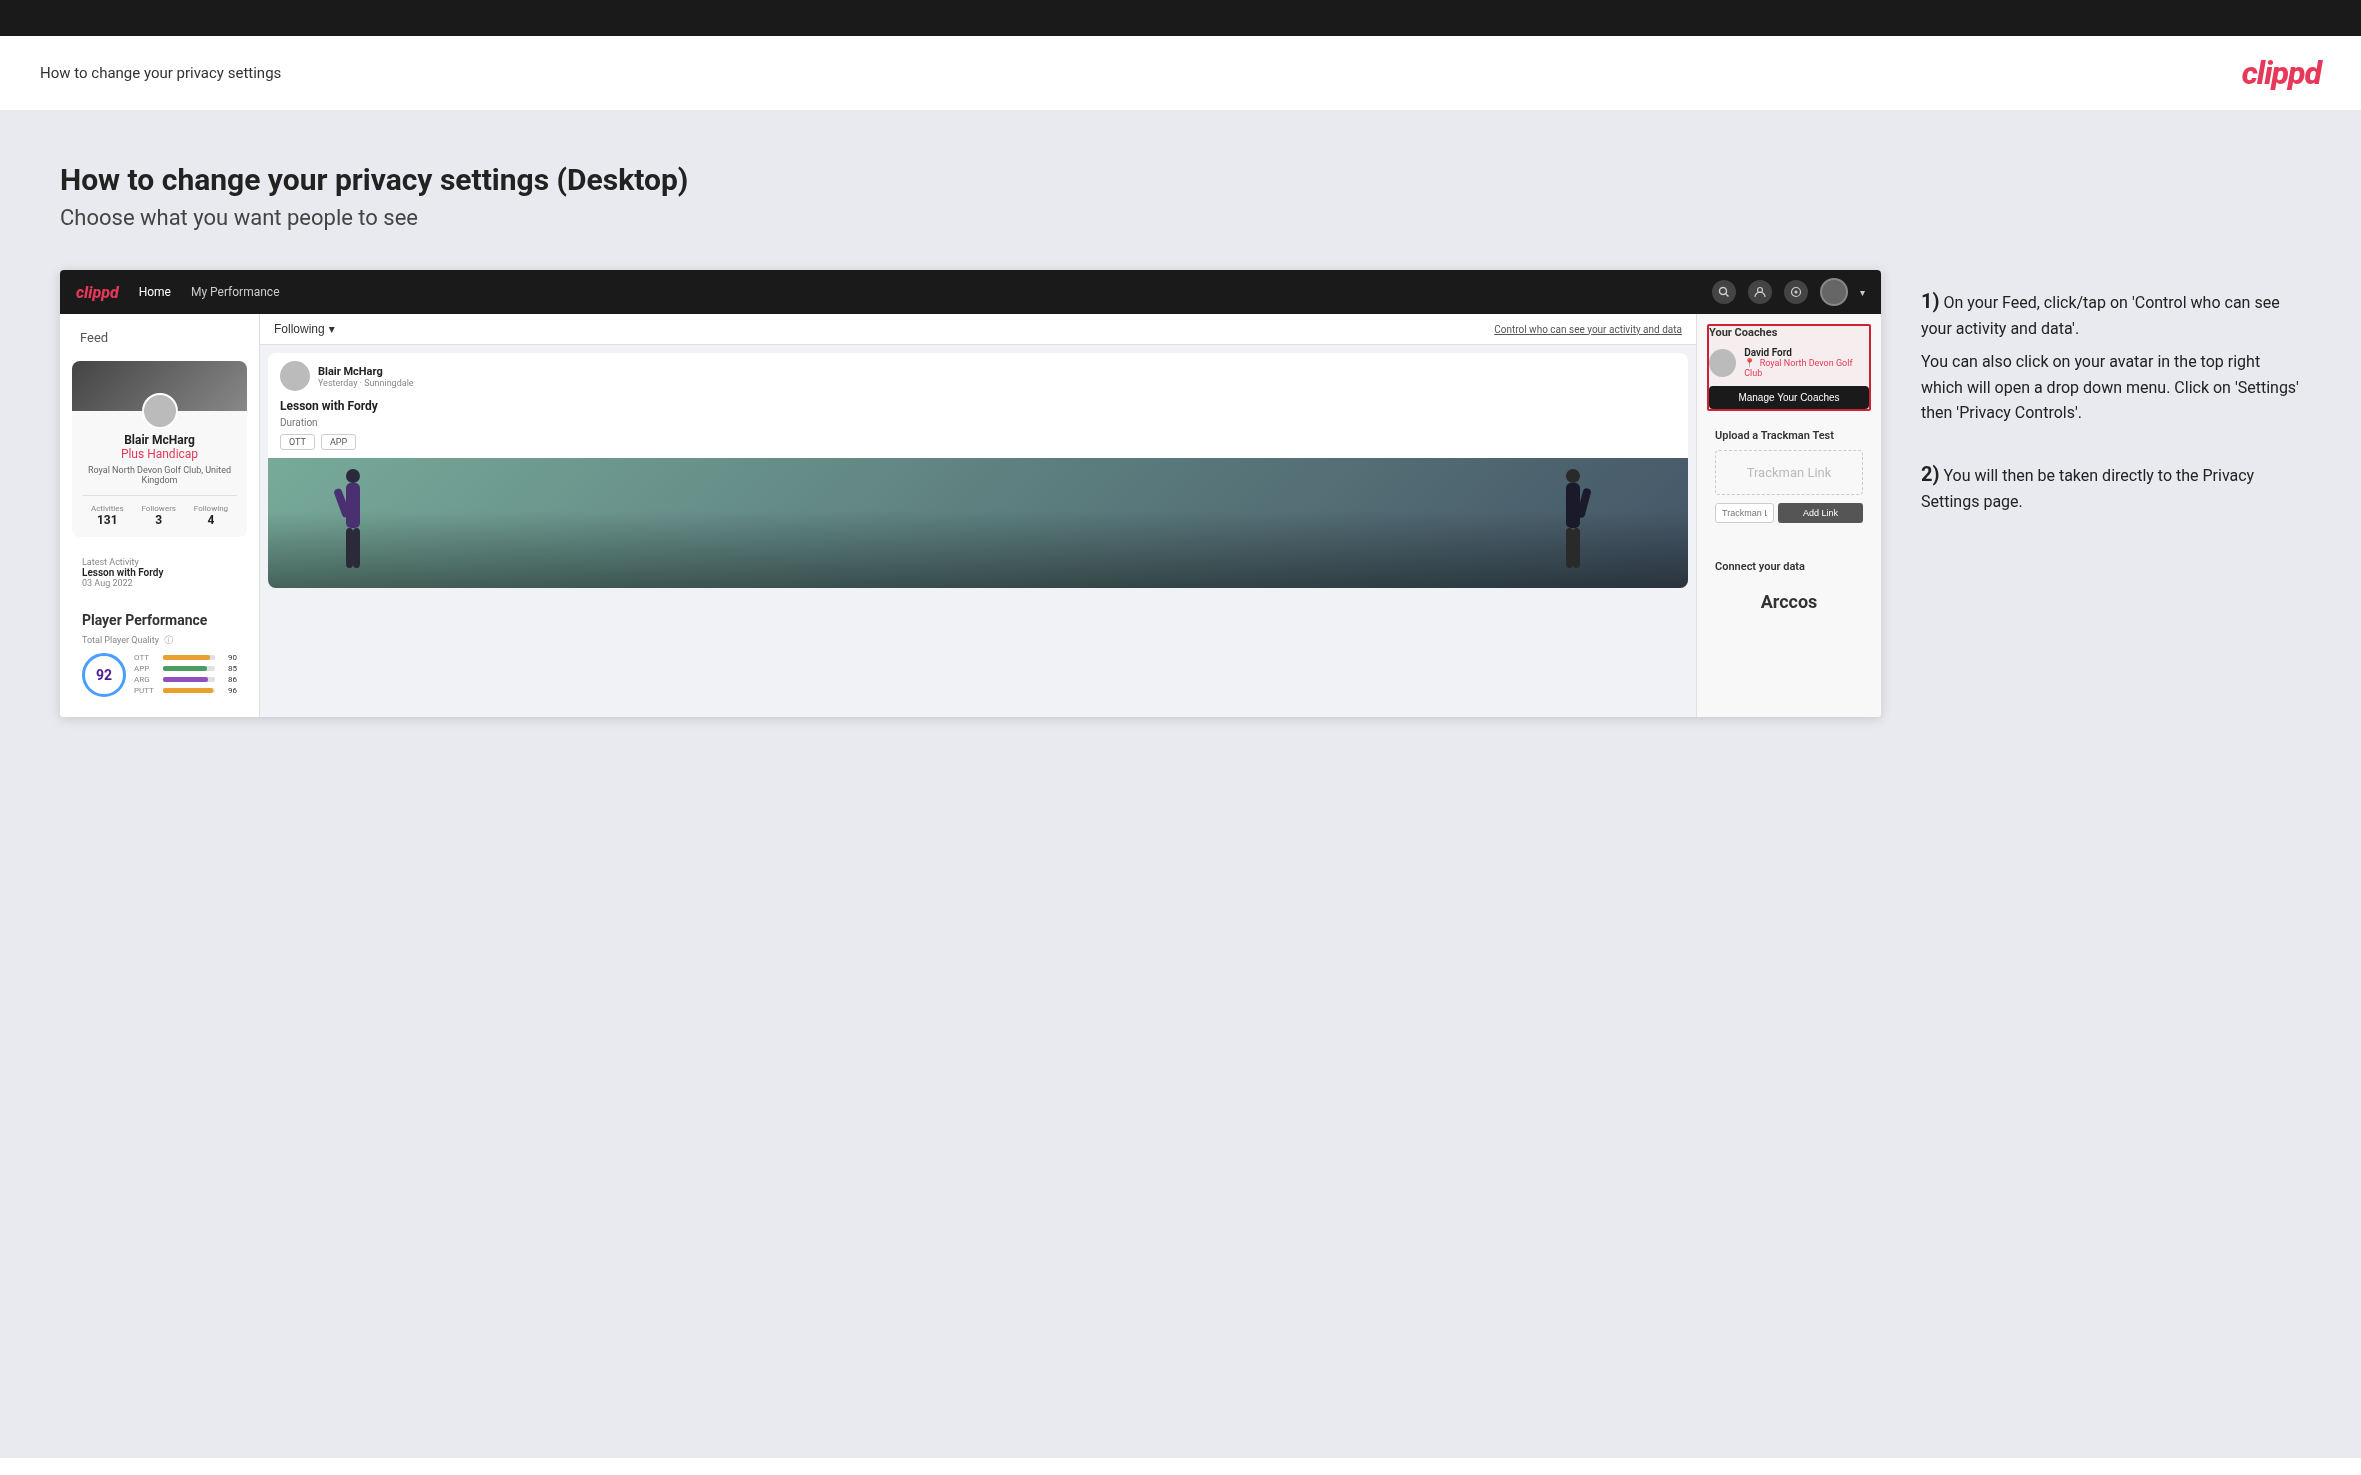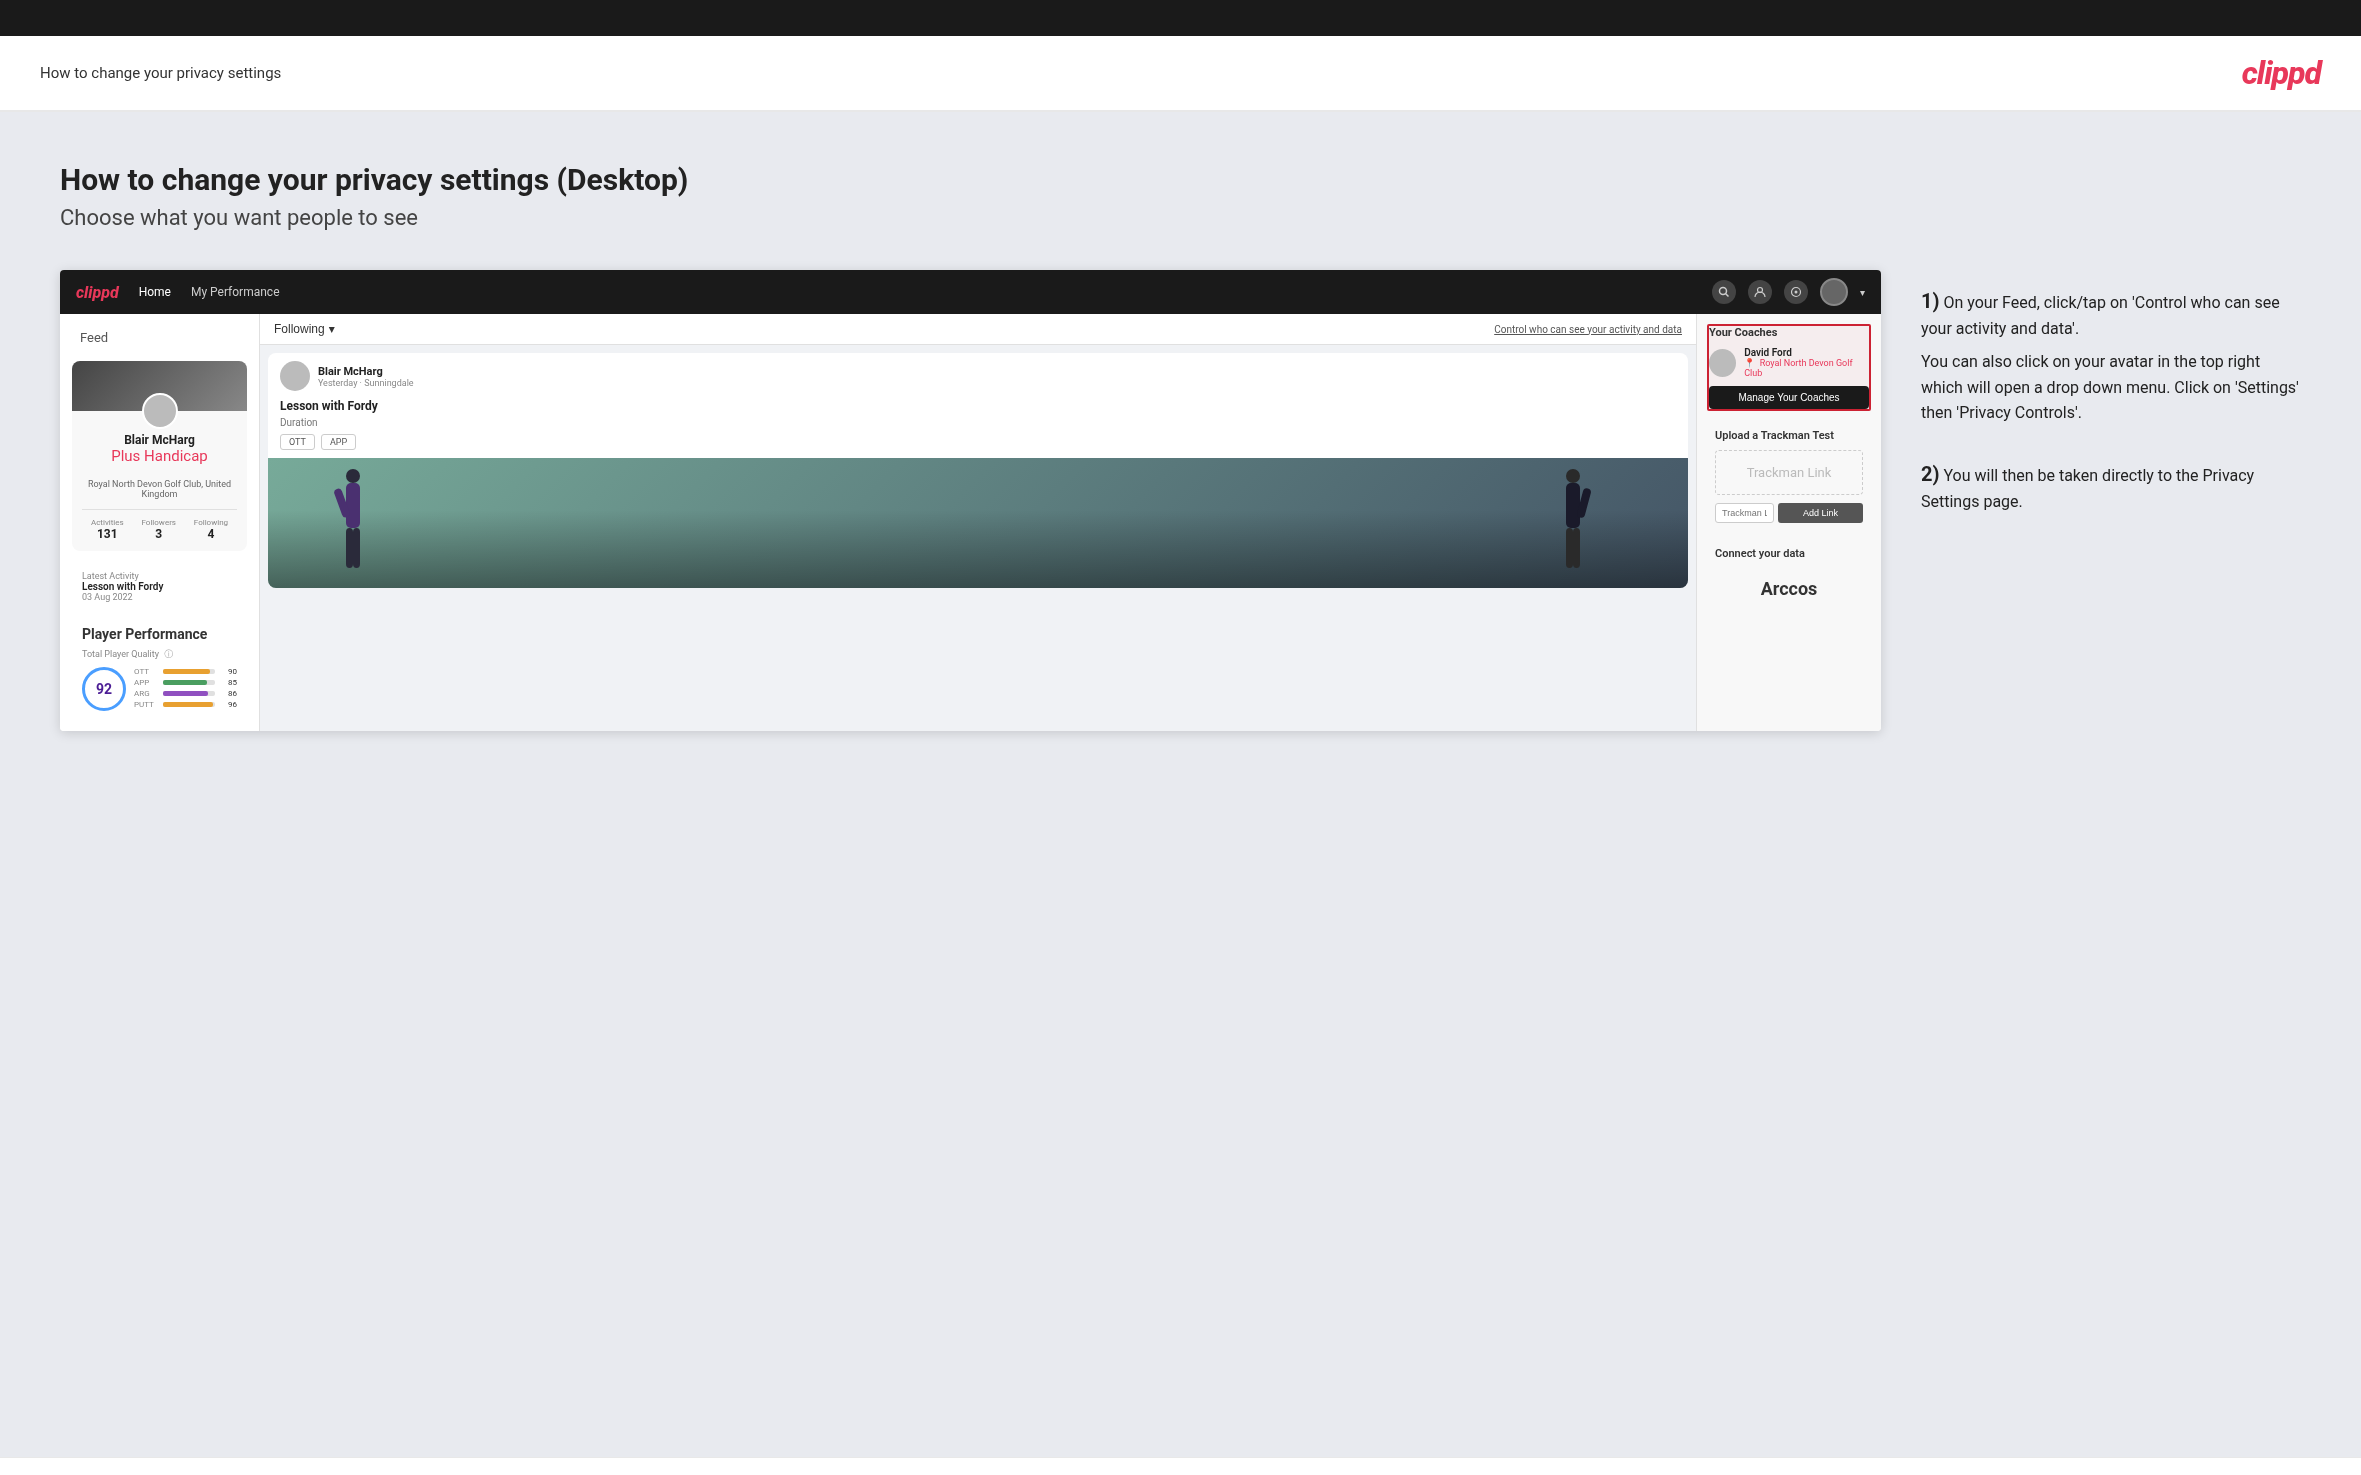--- a/index.html
+++ b/index.html
@@ -181,23 +181,23 @@
       text-align: center;
     }
 
     .profile-name {
       font-size: 12px;
       font-weight: 700;
       color: #222;
     }
 
     .profile-badge {
-      font-size: 15px;
+      font-size: 12px;
       color: #e8385a;
-      margin-bottom: 14px;
+      margin-bottom: 4px;
     }
 
     .profile-club {
       font-size: 9px;
       color: #666;
       margin-bottom: 10px;
     }
 
     .profile-stats {
       display: flex;
@@ -546,21 +546,21 @@
       background: #555;
       color: #fff;
       border: none;
       border-radius: 3px;
       padding: 4px 25px;
       font-size: 9px;
       cursor: pointer;
     }
 
     .connect-section {
-      margin-top: 8px;
+      margin-top: 21px;
       padding: 8px;
     }
 
     .arccos-logo {
       font-size: 18px;
       font-weight: 700;
       color: #333;
       text-align: center;
       padding: 10px;
     }

